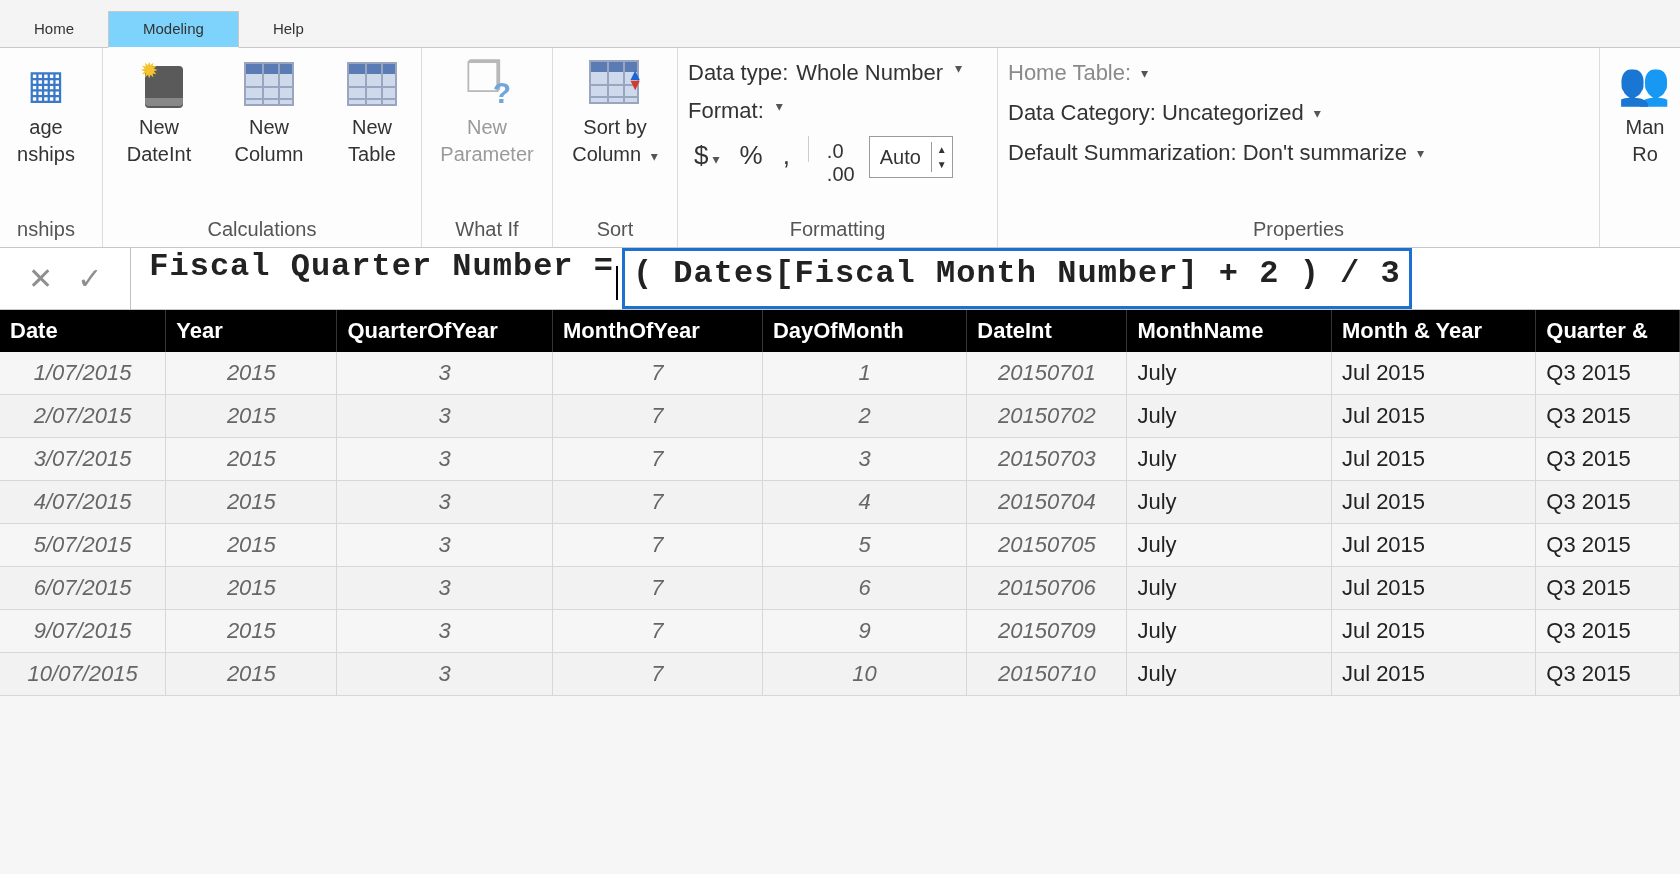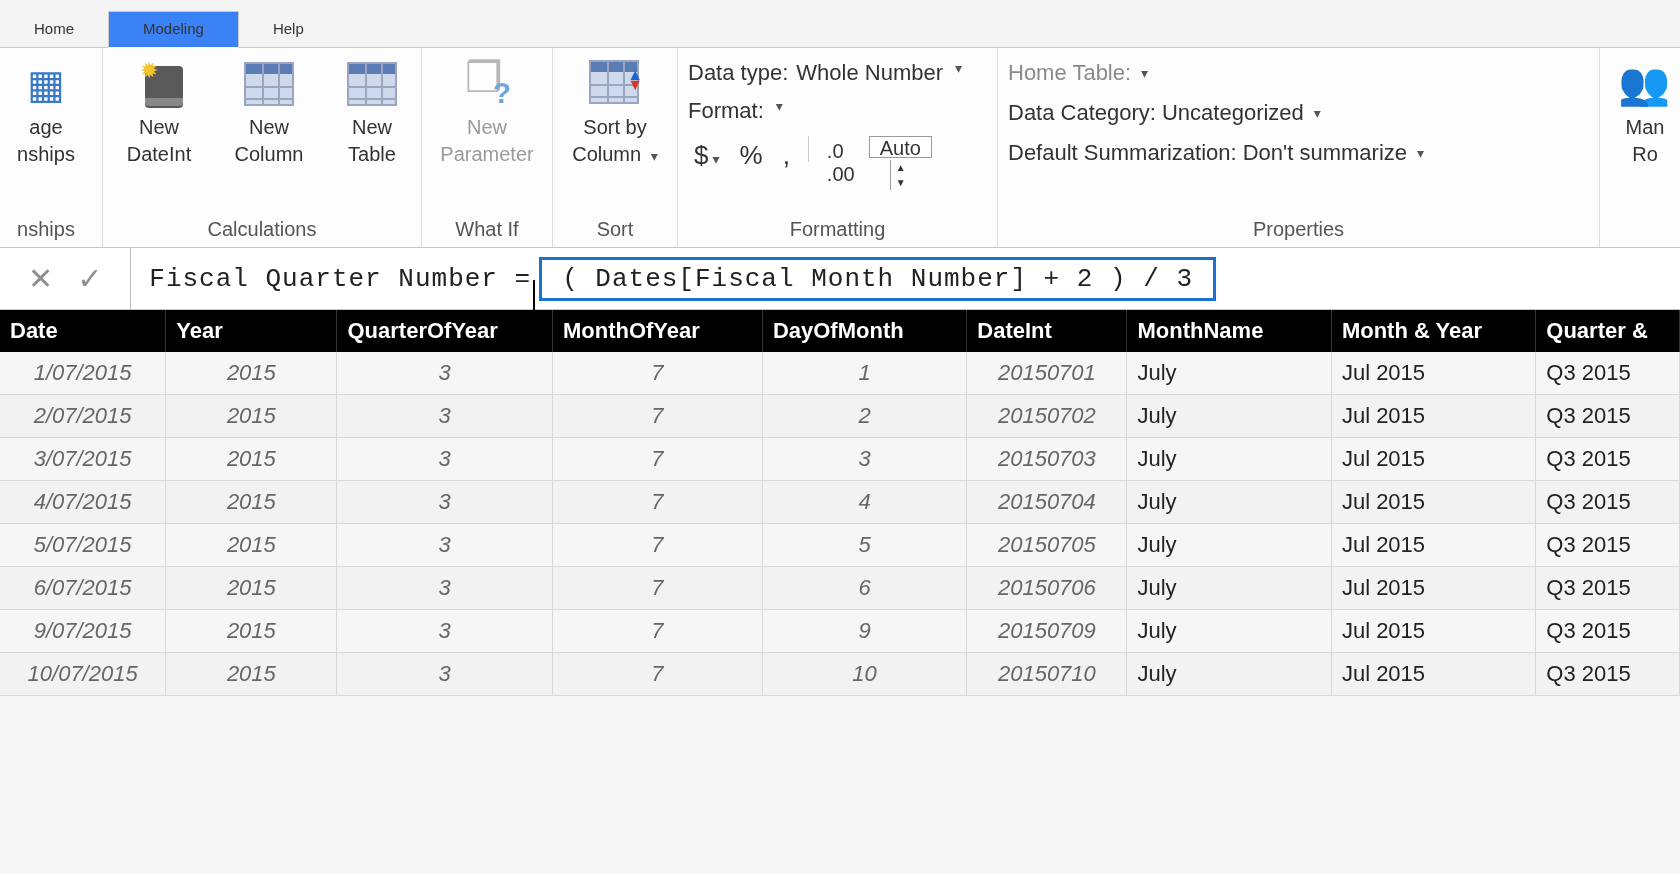--- a/index.html
+++ b/index.html
@@ -14,21 +14,21 @@
     border-bottom: 1px solid #c8c8c8;
     font-size: 15px;
   }
   .tab {
     padding: 8px 34px 10px 34px;
     cursor: pointer;
     color: #333;
     position: relative;
   }
   .tab.active {
-    background: #3b82f6;
+    background: #7dd3fc;
     border: 1px solid #c8c8c8;
     border-bottom: 1px solid #fff;
     margin-bottom: -1px;
     font-weight: 500;
   }
 
   
   .ribbon {
     display: flex;
     background: #fdfdfd;
@@ -88,21 +88,21 @@
   .icon-sort .tbl { position:absolute; inset:0 0 0 0; }
   .icon-sort .arrows { position:absolute; right:-2px; top:10px; font-size:16px; line-height:10px; }
   .icon-sort .up { color:#1b66d6; }
   .icon-sort .dn { color:#d23b2a; }
 
   
   .fmt-rows { display:flex; flex-direction:column; gap:12px; padding-top:4px; }
   .fmt-row { display:flex; gap:8px; font-size:22px; white-space:nowrap; }
   .fmt-btn { padding:4px 6px; cursor:pointer; font-size:26px; color:#333; }
   .fmt-sep { width:1px; height:26px; background:#ccc; margin:0 4px; }
-  .dec-box { display:flex; align-items:center; border:1px solid #9a9a9a; background:#fff; height:22px;flex-direction:column; }
+  .dec-box { display:flex; align-items:center; border:1px solid #9a9a9a; background:#fff; height:42px; }
   .dec-box .txt { padding:0 10px; font-size:20px; }
   .dec-box .spin { display:flex; flex-direction:column; border-left:1px solid #9a9a9a; }
   .dec-box .spin span { font-size:10px; padding:2px 5px; cursor:pointer; }
 
   
   .prop-rows { display:flex; flex-direction:column; gap:14px; padding-top:4px; font-size:22px; white-space:nowrap; }
   .prop-rows .row { display:flex; align-items:center; gap:6px; }
   .gray { color:#8a8a8a; }
   .caret { font-size:14px; color:#555; margin-left:4px; }
 
@@ -123,30 +123,30 @@
     align-items:center;
     gap:24px;
     padding:0 28px;
     border-right:1px solid #c0c0c0;
     font-size:30px;
     color:#8f8f8f;
   }
   .fb-expr {
     flex:1;
     display:flex;
-    align-items:center;
     font-family:"Consolas","Courier New",monospace;
-    font-size:26px;
+    font-size:32px;
     letter-spacing:1px;
     padding:0 18px;
     position:relative;
+    font-weight:bold;
   }
   .highlight-box {
     border:3px solid #1d6fd0;
-    padding:4px 20px;
+    padding:4px 8px;
     margin-left:6px;
   }
   .cursor-caret {
     display:inline-block;
     width:2px; height:34px;
     background:#000;
     margin-left:2px;
     vertical-align:middle;
     transform:translateY(18px);
     margin-right:-2px;

